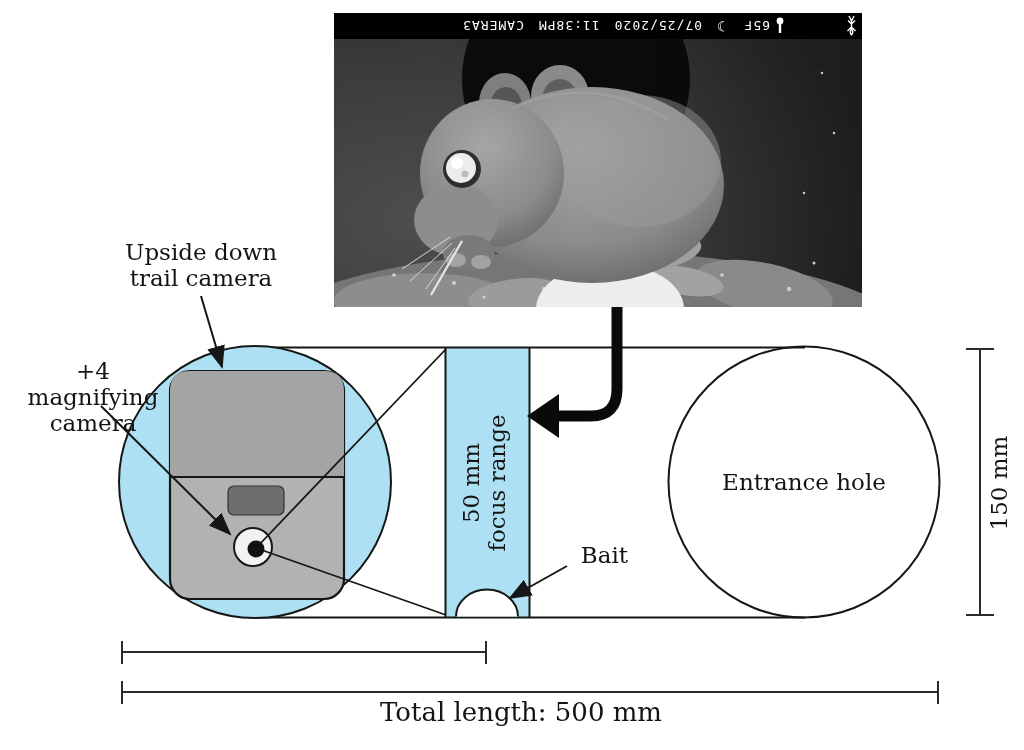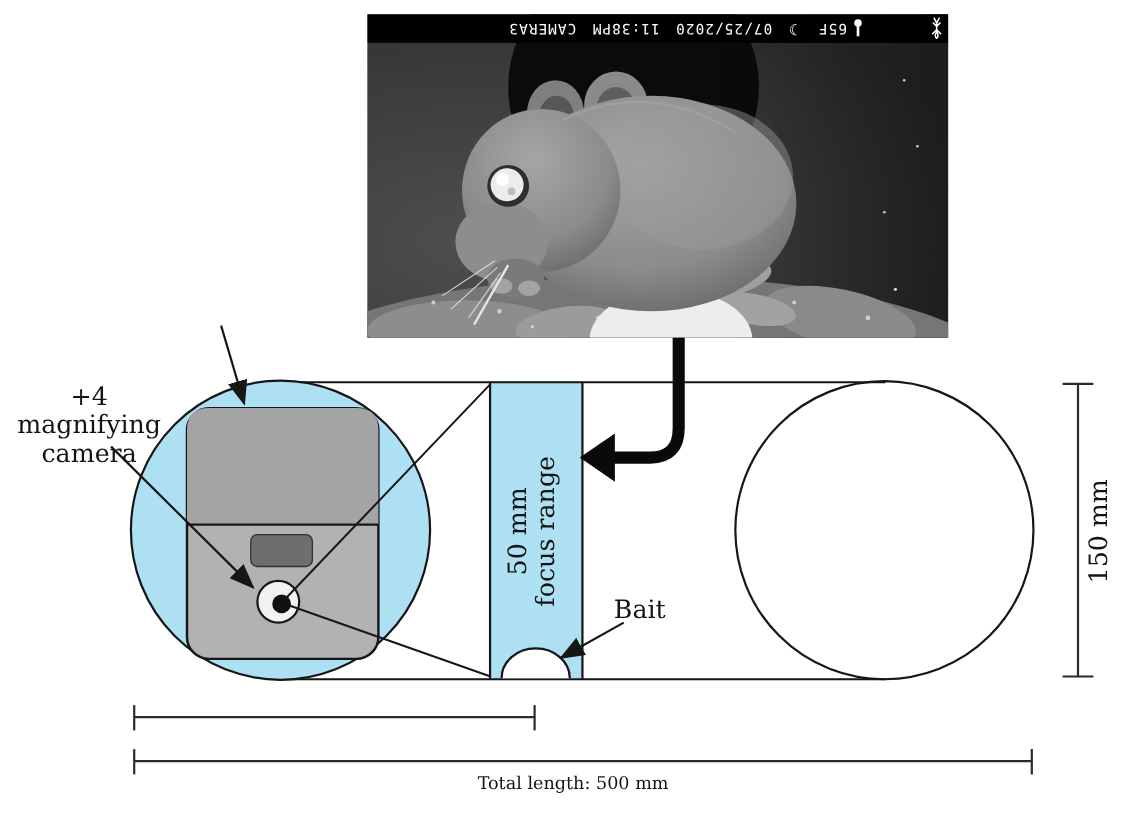--- a/index.html
+++ b/index.html
@@ -3,27 +3,27 @@
 <meta charset="utf-8">
 <style>
   html,body{margin:0;padding:0;background:#ffffff;}
   .canvas{
     position:relative;width:1024px;height:750px;background:#ffffff;overflow:hidden;
     font-family:"DejaVu Serif","Liberation Serif",serif;color:#141414;
   }
   .diagram-svg{position:absolute;left:0;top:0;width:1024px;height:750px;}
   .label{position:absolute;font-size:23px;line-height:26px;text-align:center;color:#141414;}
   .label-camera{left:101px;top:239px;width:200px;}
-  .label-magnifier{left:0px;top:348px;width:162px;}
+  .label-magnifier{left:0px;top:358px;width:162px;padding-left:12px;}
   .label-focus{left:382px;top:454px;width:210px;height:58px;transform:rotate(-90deg);}
-  .label-bait{left:558px;top:542px;width:70px;text-align:left;}
+  .label-bait{left:558px;top:542px;width:70px;text-align:right;}
   .label-entrance{left:704px;top:469px;width:200px;}
   .label-150{left:939px;top:470px;width:120px;height:26px;transform:rotate(-90deg);}
   .label-200{left:200px;top:659px;width:205px;}
-  .label-total{left:321px;top:699px;width:400px;font-size:16px;}
+  .label-total{left:321px;top:699px;width:400px;font-size:26px;}
 
   
   .photo{
     position:absolute;left:334px;top:13px;width:528px;height:294px;
     background:#3c3c3c;overflow:hidden;
   }
   .scene-svg{position:absolute;left:0;top:0;width:528px;height:294px;}
   .stamp{
     position:absolute;left:0;top:0;width:528px;height:26px;background:#000;
     transform:rotate(180deg);
@@ -180,32 +180,37 @@
         <path d="M122,641 V664"></path>
         <path d="M486,641 V664"></path>
     </g>
     <g stroke="#2b2b2b" stroke-width="2">
       <path d="M122,692 H938"></path>
         <path d="M122,681 V704"></path>
         <path d="M938,681 V704"></path>
     </g>
   </svg>
 
+  <div class="label label-camera">
+    <span>Upside down</span><br>
+    <span>trail camera</span>
+  </div>
 
   <div class="label label-magnifier">
     <span>+4 magnifying</span><br>
     <span>camera</span>
   </div>
 
   <div class="label label-focus">
     <span>50 mm</span><br>
     <span>focus range</span>
   </div>
 
   <div class="label label-bait">Bait</div>
 
+  <div class="label label-entrance">Entrance hole</div>
 
   <div class="label label-150">150 mm</div>
 
 
   <div class="label label-total">Total length: 500 mm</div>
 
 </div>
 
 </body></html>

